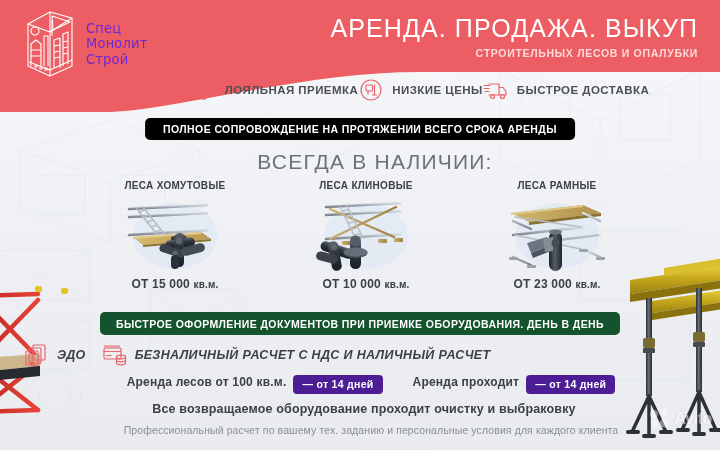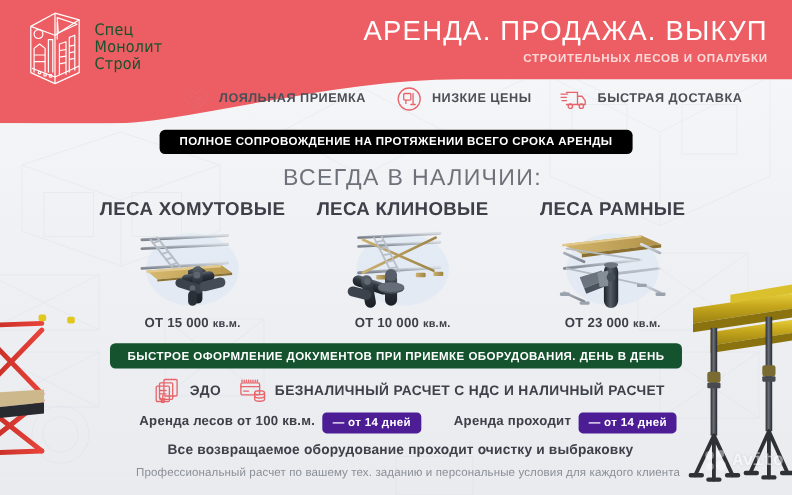--- a/index.html
+++ b/index.html
@@ -32,21 +32,21 @@
     clip-path: path("M0,0 L720,0 L720,72 L420,72 C330,72 250,92 150,108 C100,116 40,112 0,112 Z");
   }
   .header-inner { position: absolute; inset: 0; }
 
   .logo {
     position: absolute; left: 22px; top: 10px;
     display: flex; align-items: center; gap: 8px;
   }
   .logo-mark { width: 56px; height: 68px; }
   .logo-text {
-    color: #14532d; line-height: 1.05;
+    color: #6d28d9; line-height: 1.05;
     font-family: "DejaVu Sans Condensed","Liberation Sans", sans-serif;
     font-size: 14.5px; letter-spacing: .2px; font-weight: 400;
   }
   .logo-text div { white-space: nowrap; }
 
   .headline {
     position: absolute; right: 22px; top: 16px;
     text-align: right;
   }
   .headline h1 {
@@ -61,21 +61,20 @@
     font-size: 10.5px; font-weight: 700;
     letter-spacing: .7px;
     margin-top: 6px;
     white-space: nowrap;
   }
 
   
   .features {
     position: absolute; left: 0; right: 0; top: 78px;
     display: flex; justify-content: center; align-items: center;
-    gap: 26px;
     padding-left: 120px;
   }
   .feature { display: flex; align-items: center; gap: 8px; }
   .feature .fi { width: 26px; height: 24px; flex: none; }
   .feature .fl {
     font-size: 11.5px; font-weight: 700; color: #4c4f56;
     letter-spacing: .45px; white-space: nowrap;
   }
 
   
@@ -111,21 +110,21 @@
     color: #6d7179; letter-spacing: 1.2px;
     padding-left: 30px;
   }
 
   .products {
     position: absolute; top: 180px; left: 86px; width: 560px;
     display: flex; justify-content: space-between;
   }
   .product { width: 178px; text-align: center; }
   .product-title {
-    font-size: 17px; font-weight: 700; color: #3d4048;
+    font-size: 10px; font-weight: 700; color: #3d4048;
     letter-spacing: .3px; white-space: nowrap;
   }
   .product-art {
     position: relative;
     height: 80px; margin-top: 4px;
   }
   .product-art .halo {
     position: absolute; left: 50%; top: 8px;
     transform: translateX(-50%);
     width: 84px; height: 66px; border-radius: 50%;
@@ -135,22 +134,22 @@
   .product-price {
     margin-top: 2px;
     font-size: 12px; font-weight: 700;
     color: #3d4048; letter-spacing: .2px;
   }
   .product-price .unit { font-size: 10px; }
 
   
   .payrow {
     position: absolute; top: 343px; left: 0; right: 0;
-    display: flex; justify-content: center; align-items: center;
-    gap: 16px; padding-left: 24px;
+    display: flex; justify-content: flex-start; align-items: center;
+    gap: 16px; padding-left: 24px; font-style: italic;
   }
   .pay-item { display: flex; align-items: center; gap: 7px; }
   .pay-item .pi { width: 26px; height: 24px; flex: none; }
   .pay-item .pl {
     font-size: 12.5px; font-weight: 700; color: #3d4048;
     letter-spacing: .35px; white-space: nowrap;
   }
 
   
   .terms {
@@ -194,21 +193,20 @@
   
   .watermark {
     position: absolute; right: 8px; bottom: 20px;
     display: flex; align-items: center; gap: 4px;
     opacity: .5;
   }
   .watermark .wm-text {
     font-size: 16px; font-weight: 700; color: #ffffff;
     letter-spacing: -.4px;
     text-shadow: 0 0 2px rgba(120,120,125,.55);
-    font-family: Liberation Mono, monospace;
   }
 </style>
 </head>
 <body>
 
 <div id="ad">
 
   <div class="blueprint">
     <svg class="bp-svg" viewBox="0 0 720 450">
       <g stroke="#c9d2de" stroke-width="0.7" fill="none" opacity="0.55">
@@ -387,21 +385,21 @@
     <div class="feature">
       <svg class="fi" viewBox="0 0 26 24">
         <g stroke="#e8646a" stroke-width="1.2" fill="none" stroke-linejoin="round" stroke-linecap="round">
           <path d="M6 6 L16 6 L16 17 L6 17"></path>
           <path d="M16 9.5 L20 9.5 L23 13.5 L23 17 L16 17"></path>
           <circle cx="9.5" cy="18.5" r="2"></circle>
           <circle cx="19.5" cy="18.5" r="2"></circle>
           <path d="M1 7.5 L7 7.5 M1 10.5 L6 10.5 M2 13.5 L6 13.5"></path>
         </g>
       </svg>
-      <span class="fl">БЫСТРАЯ ДОСТАВКА</span>
+      <span class="fl">БЫСТРОЕ ДОСТАВКА</span>
     </div>
   </div>
 
   <div class="banner banner-top">ПОЛНОЕ СОПРОВОЖДЕНИЕ НА ПРОТЯЖЕНИИ ВСЕГО СРОКА АРЕНДЫ</div>
 
   <div class="stock-title">ВСЕГДА В НАЛИЧИИ:</div>
 
   <div class="products">
 
     <div class="product">

